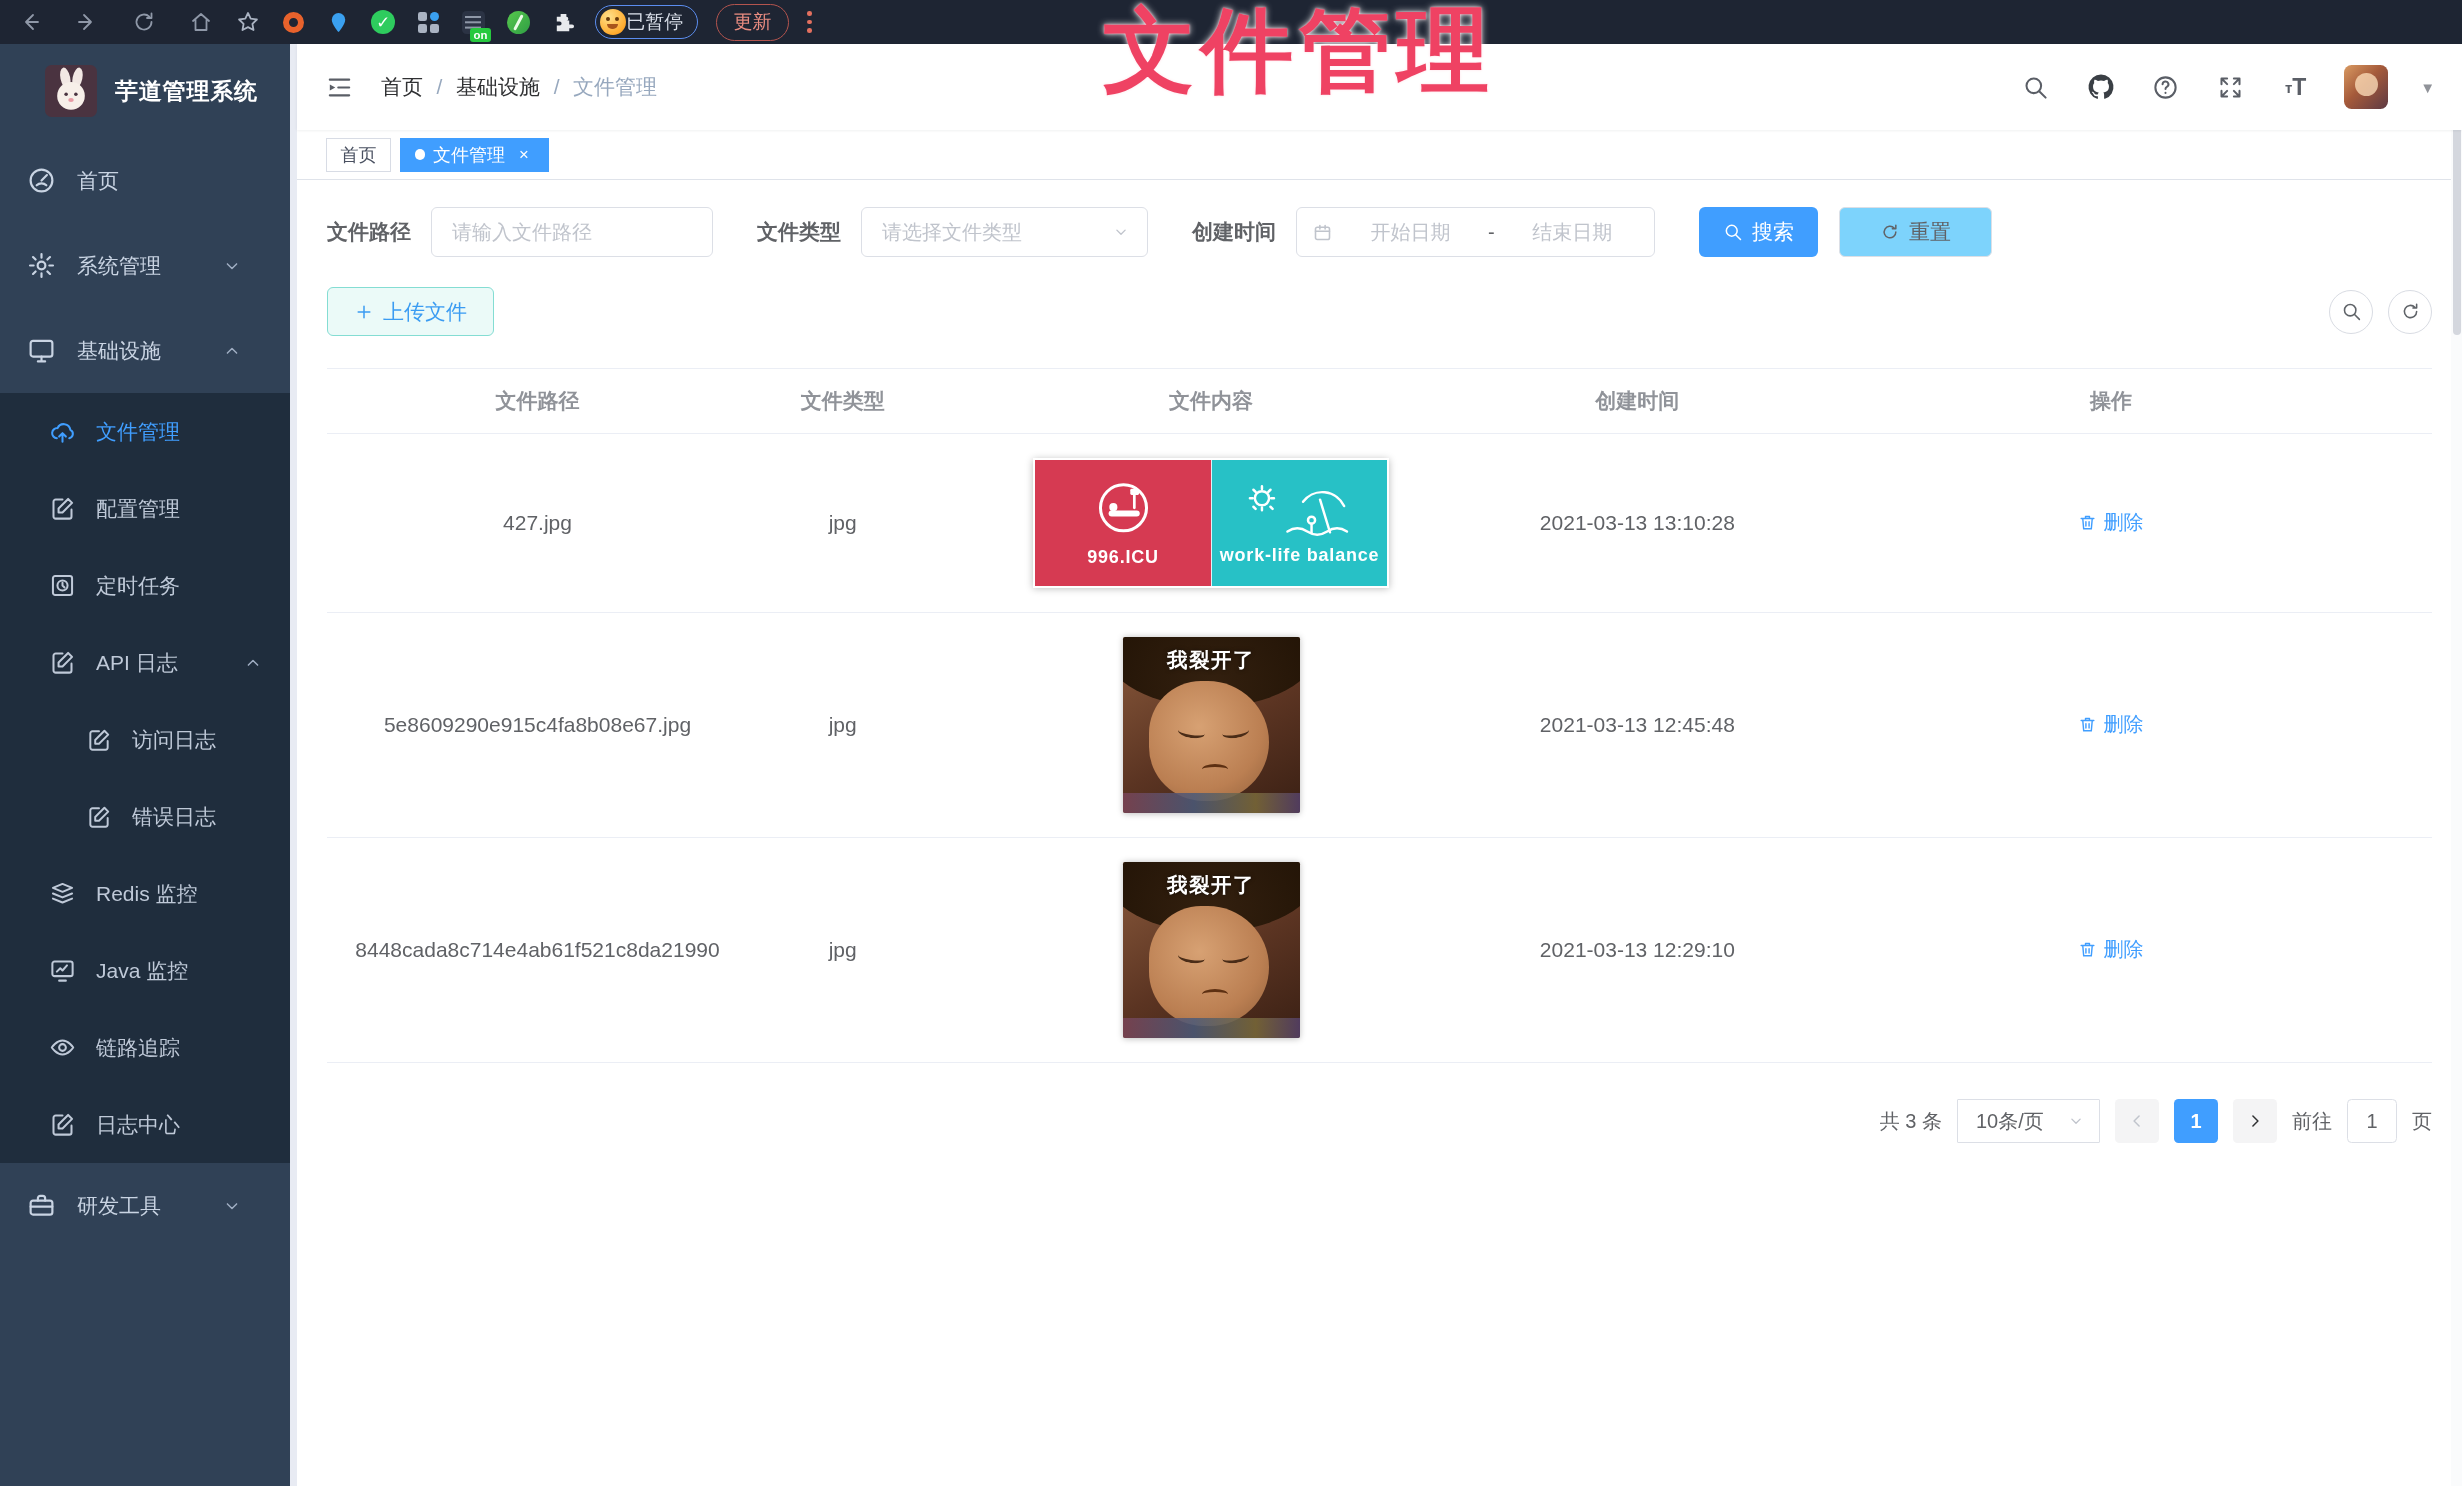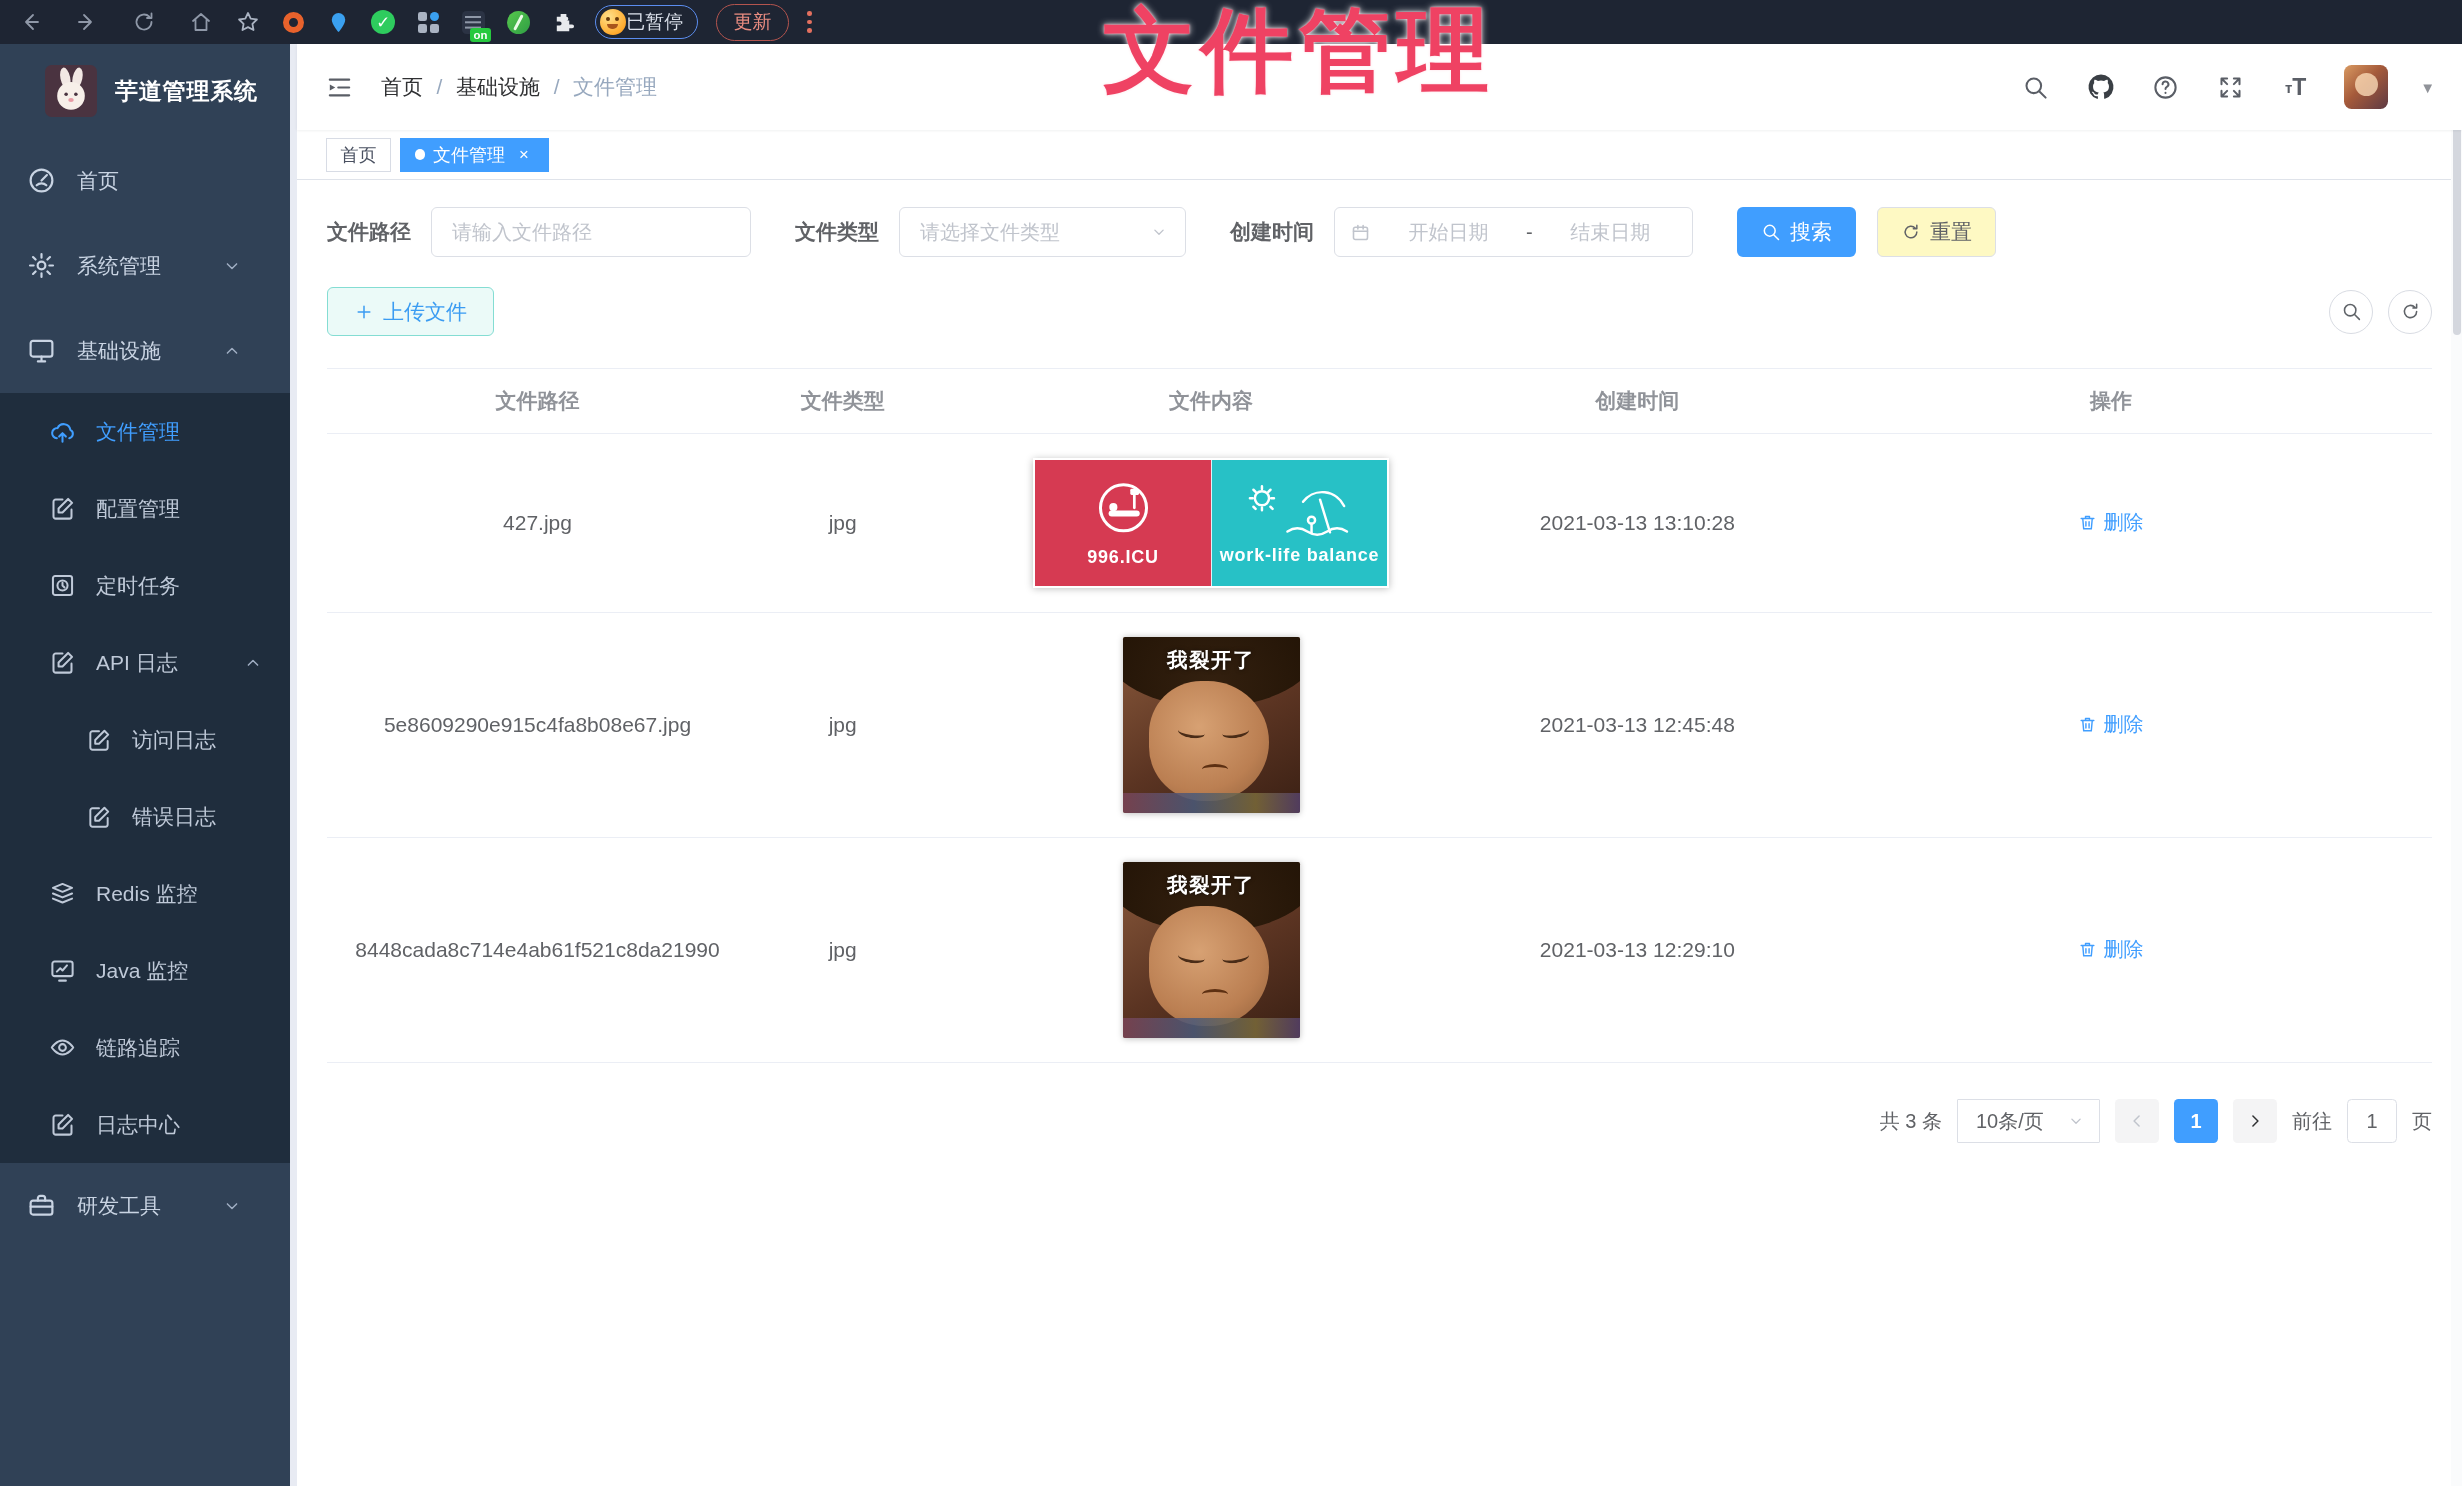--- a/index.html
+++ b/index.html
@@ -83,29 +83,29 @@
   .tag .dot { width:10.6px; height:10.6px; border-radius:50%; background:#fff; margin-right:7.6px; }
   .tag .x { margin-left:9px; font-size:16.7px; width:20px; height:20px; border-radius:50%; display:flex; align-items:center; justify-content:center; }
 
   
   .page { padding:27px 30px 0 30px; flex:1; }
   .filters { display:flex; align-items:center; margin-bottom:30px; }
   .fgroup { display:flex; align-items:center; margin-right:44px; }
   .flabel { font-size:21px; font-weight:bold; color:#606266; margin-right:20px; white-space:nowrap; }
   .inp { height:50px; border:0.8px solid #dcdfe6; border-radius:6px; background:#fff; font-size:20px; color:#606266; padding:0 20px; outline:none; font-family:inherit; }
   .inp::placeholder { color:#c0c4cc; }
-  .w-path { width:320px; }
+  .w-path { width:282px; }
   .selbox { width:287px; height:50px; border:0.8px solid #dcdfe6; border-radius:6px; display:flex; align-items:center; padding:0 16.7px 0 20px; color:#c0c4cc; font-size:20px; cursor:pointer; }
   .selbox .chev { margin-left:auto; color:#c0c4cc; }
   .daterange { width:359px; height:50px; border:0.8px solid #dcdfe6; border-radius:6px; display:flex; align-items:center; padding:0 15px; color:#c0c4cc; font-size:20px; gap:10.6px; }
   .daterange .ph { flex:1; text-align:center; }
   .daterange .sep { color:#606266; }
   .btn { height:50px; border-radius:6px; font-size:21px; display:inline-flex; align-items:center; justify-content:center; gap:9px; cursor:pointer; border:0.8px solid transparent; white-space:nowrap; }
   .btn-primary { background:#409eff; color:#fff; padding:0 23px; }
-  .btn-plain { background:#fef9c3; border-color:#dcdfe6; color:#606266; padding:0 23px; }
+  .btn-plain { background:#7dd3fc; border-color:#dcdfe6; color:#606266; padding:0 40px; }
   .btn-upload { background:#ebfaf8; border-color:#84ddd3; color:#3b9cf2; padding:0 26px; height:49px; }
   .actions-row { display:flex; align-items:center; justify-content:space-between; margin-bottom:32px; }
   .mini-circles { display:flex; gap:15px; }
   .circle-btn { width:44px; height:44px; border-radius:50%; border:0.8px solid #d9dce3; background:#fff; color:#5f6368; display:flex; align-items:center; justify-content:center; cursor:pointer; }
 
   
   table.grid { width:100%; border-collapse:collapse; table-layout:fixed; }
   .grid th { border-top:0.8px solid #ebeef5; border-bottom:0.8px solid #ebeef5; padding:18px 0; font-size:21px; color:#909399; font-weight:bold; text-align:center; }
   .grid td { border-bottom:0.8px solid #ebeef5; padding:24px 0; font-size:21px; color:#606266; text-align:center; word-break:break-all; }
   .del-link { color:#409eff; font-size:20px; display:inline-flex; align-items:center; gap:6px; cursor:pointer; }

